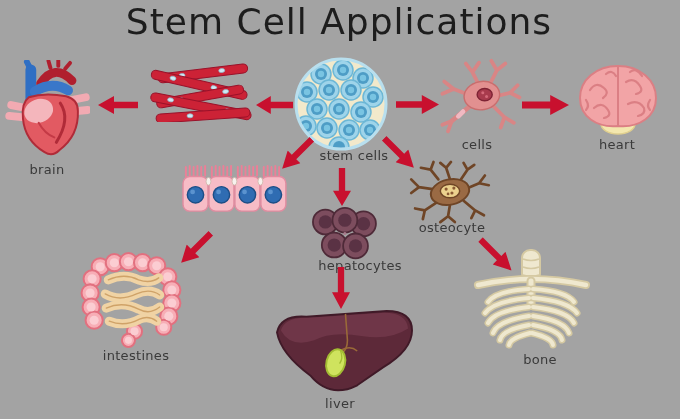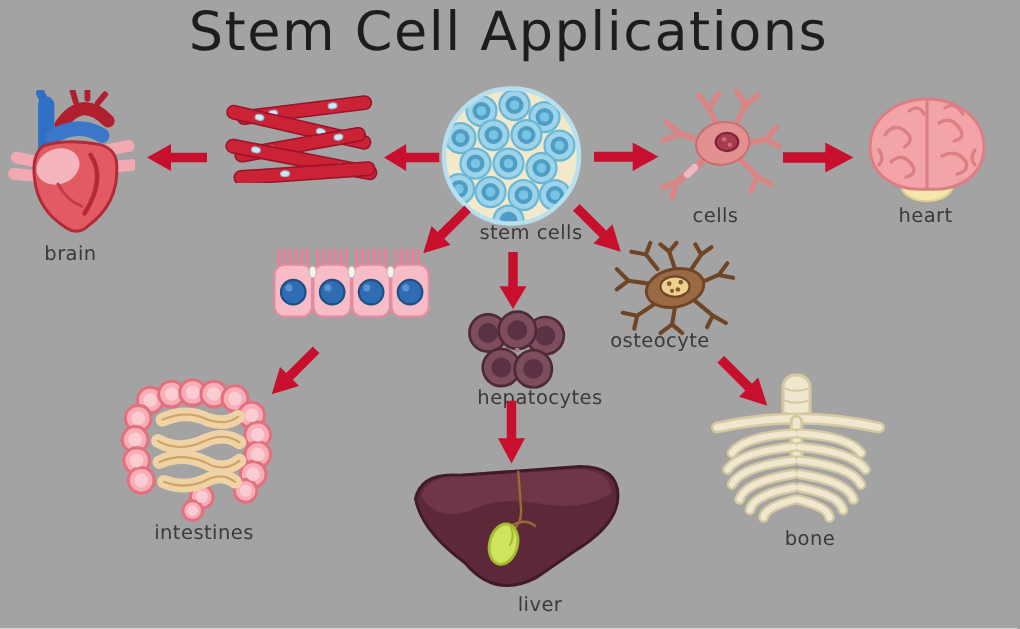--- a/index.html
+++ b/index.html
@@ -229,21 +229,21 @@
         <path d="M32,20 L24,10 M24,10 L14,8 M24,10 L27,2"></path>
       </g>
       <ellipse cx="44" cy="33" rx="20" ry="13" fill="#9a6a44" stroke="#6f4526" stroke-width="2" transform="rotate(-12 44 33)"></ellipse>
       <ellipse cx="44" cy="32" rx="10" ry="7" fill="#ecd18e" stroke="#6f4526" stroke-width="1.5"></ellipse>
       <circle cx="40" cy="30" r="1.6" fill="#8a5a34"></circle>
         <circle cx="46" cy="34" r="1.6" fill="#8a5a34"></circle>
       <circle cx="48" cy="29" r="1.6" fill="#8a5a34"></circle>
         <circle cx="42" cy="35" r="1.4" fill="#8a5a34"></circle>
     </svg>
   </div>
-  <div class="label" style="left:440px;top:220px">osteocyte</div>
+  <div class="label" style="left:452px;top:220px">osteocyte</div>
 
   <div class="illus" style="left:302px;top:206px;width:84px;height:55px">
     <svg viewBox="0 0 84 62">
       <g>
         <circle cx="21" cy="18" r="14" fill="#7d4d5e" stroke="#4e2a38" stroke-width="2"></circle>
           <circle cx="21" cy="18" r="7.5" fill="#5a3244"></circle>
         <circle cx="64" cy="20" r="14" fill="#7d4d5e" stroke="#4e2a38" stroke-width="2"></circle>
           <circle cx="64" cy="20" r="7.5" fill="#5a3244"></circle>
         <circle cx="43" cy="16" r="14" fill="#7d4d5e" stroke="#4e2a38" stroke-width="2"></circle>
           <circle cx="43" cy="16" r="7.5" fill="#5a3244"></circle>
@@ -314,21 +314,21 @@
   <div class="illus" style="left:272px;top:307px;width:145px;height:90px">
     <svg viewBox="0 0 146 92">
       <path d="M4,26 Q8,8 34,10 L116,4 Q142,4 142,24 Q142,44 112,62 L86,80 Q58,94 38,70 Q8,48 4,26 Z" fill="#5d2939" stroke="#401a28" stroke-width="2"></path>
       <path d="M8,24 Q12,10 36,11 L114,6 Q136,6 138,22 Q120,34 92,30 Q60,24 42,34 Q18,42 8,24 Z" fill="#6f3648"></path>
       <path d="M74,7 L76,34 Q76,44 70,47" stroke="#9a6a38" stroke-width="1.6" fill="none"></path>
       <path d="M70,44 Q79,39 86,45" stroke="#9a6a38" stroke-width="1.6" fill="none"></path>
       <ellipse cx="64" cy="57" rx="9.5" ry="14" fill="#cfe35e" stroke="#a3bc33" stroke-width="2" transform="rotate(14 64 57)"></ellipse>
       <path d="M69,45 Q72,52 68,58" stroke="#a3bc33" stroke-width="1.4" fill="none"></path>
     </svg>
   </div>
-  <div class="label" style="left:360px;top:396px">liver</div>
+  <div class="label" style="left:340px;top:396px">liver</div>
 
   <div class="illus" style="left:466px;top:246px;width:132px;height:106px">
     <svg viewBox="0 0 132 104">
       <rect x="56" y="3" width="18" height="32" rx="8" fill="#efe8cf" stroke="#d5c9a2" stroke-width="2"></rect>
       <path d="M57,12 Q65,15 73,12 M57,20 Q65,23 73,20 M57,28 Q65,31 73,28" stroke="#d5c9a2" stroke-width="1.6" fill="none"></path>
       <path d="M12,38 Q65,26 120,38" stroke="#d5c9a2" stroke-width="8" fill="none" stroke-linecap="round"></path>
       <path d="M12,38 Q65,26 120,38" stroke="#efe8cf" stroke-width="4.5" fill="none" stroke-linecap="round"></path>
       <path d="M65,34 L65,58" stroke="#d5c9a2" stroke-width="9" stroke-linecap="round"></path>
       <path d="M65,34 L65,58" stroke="#efe8cf" stroke-width="5" stroke-linecap="round"></path>
       <g stroke="#d5c9a2" stroke-width="7" fill="none" stroke-linecap="round">

